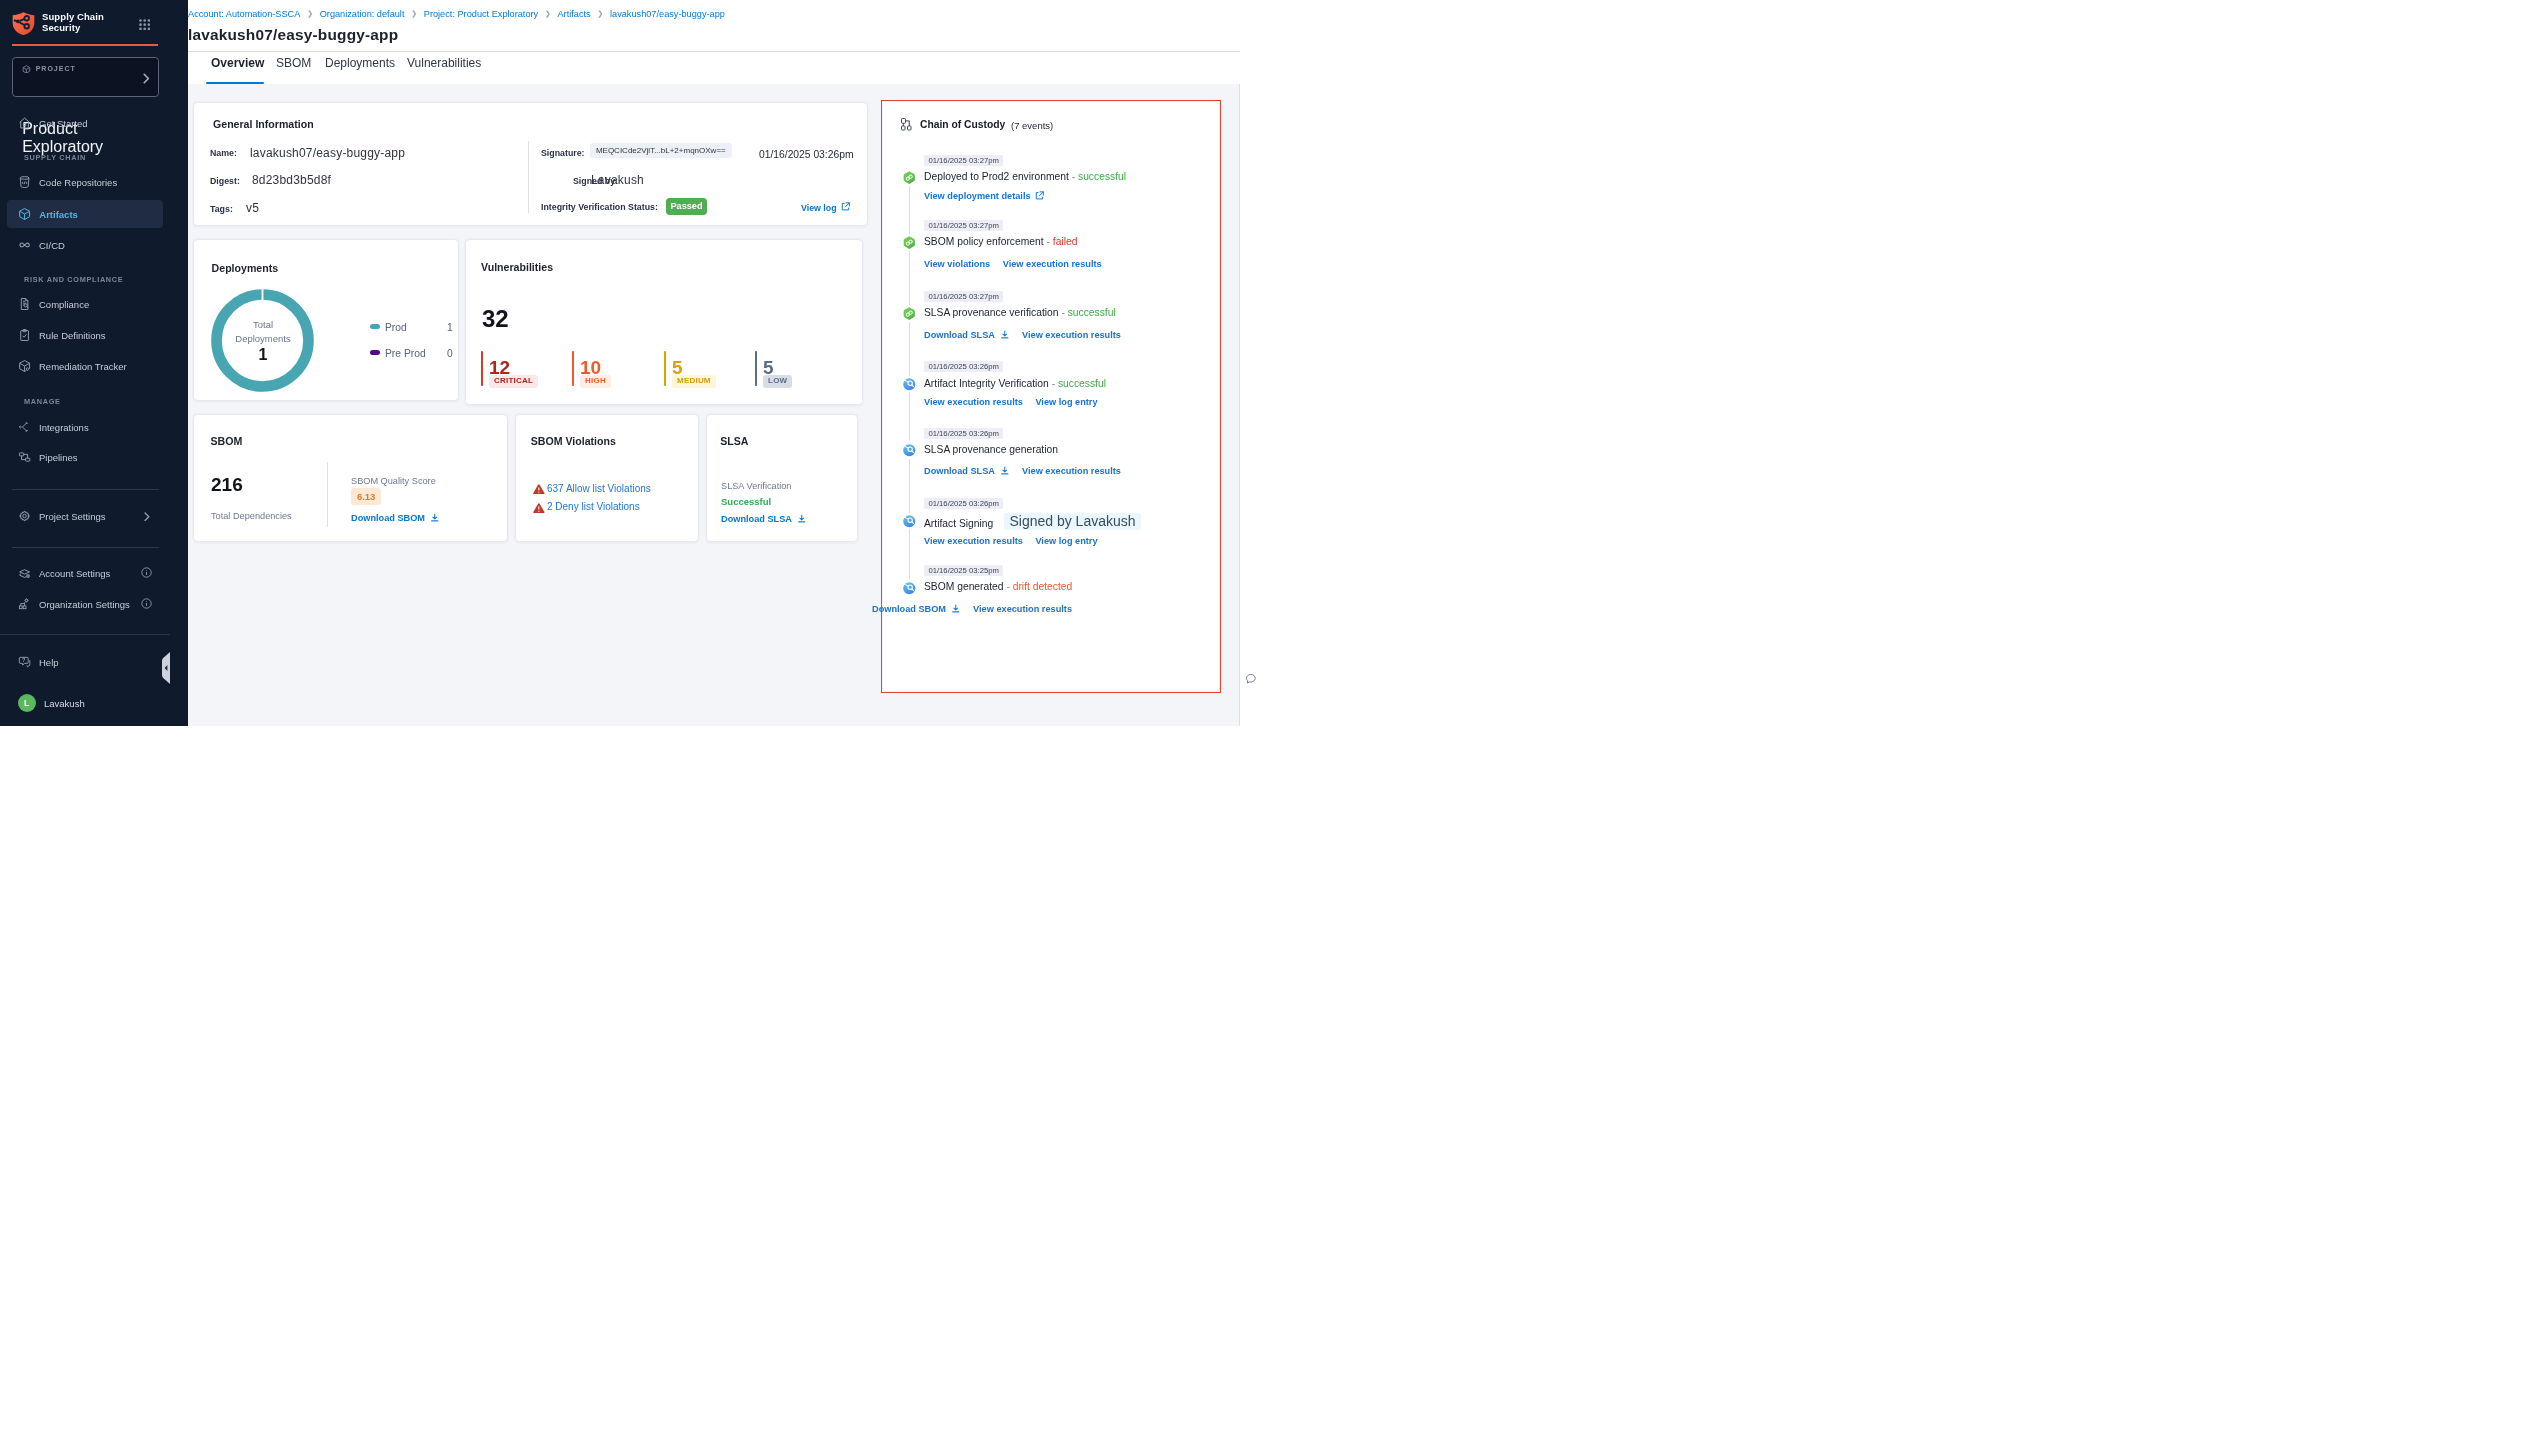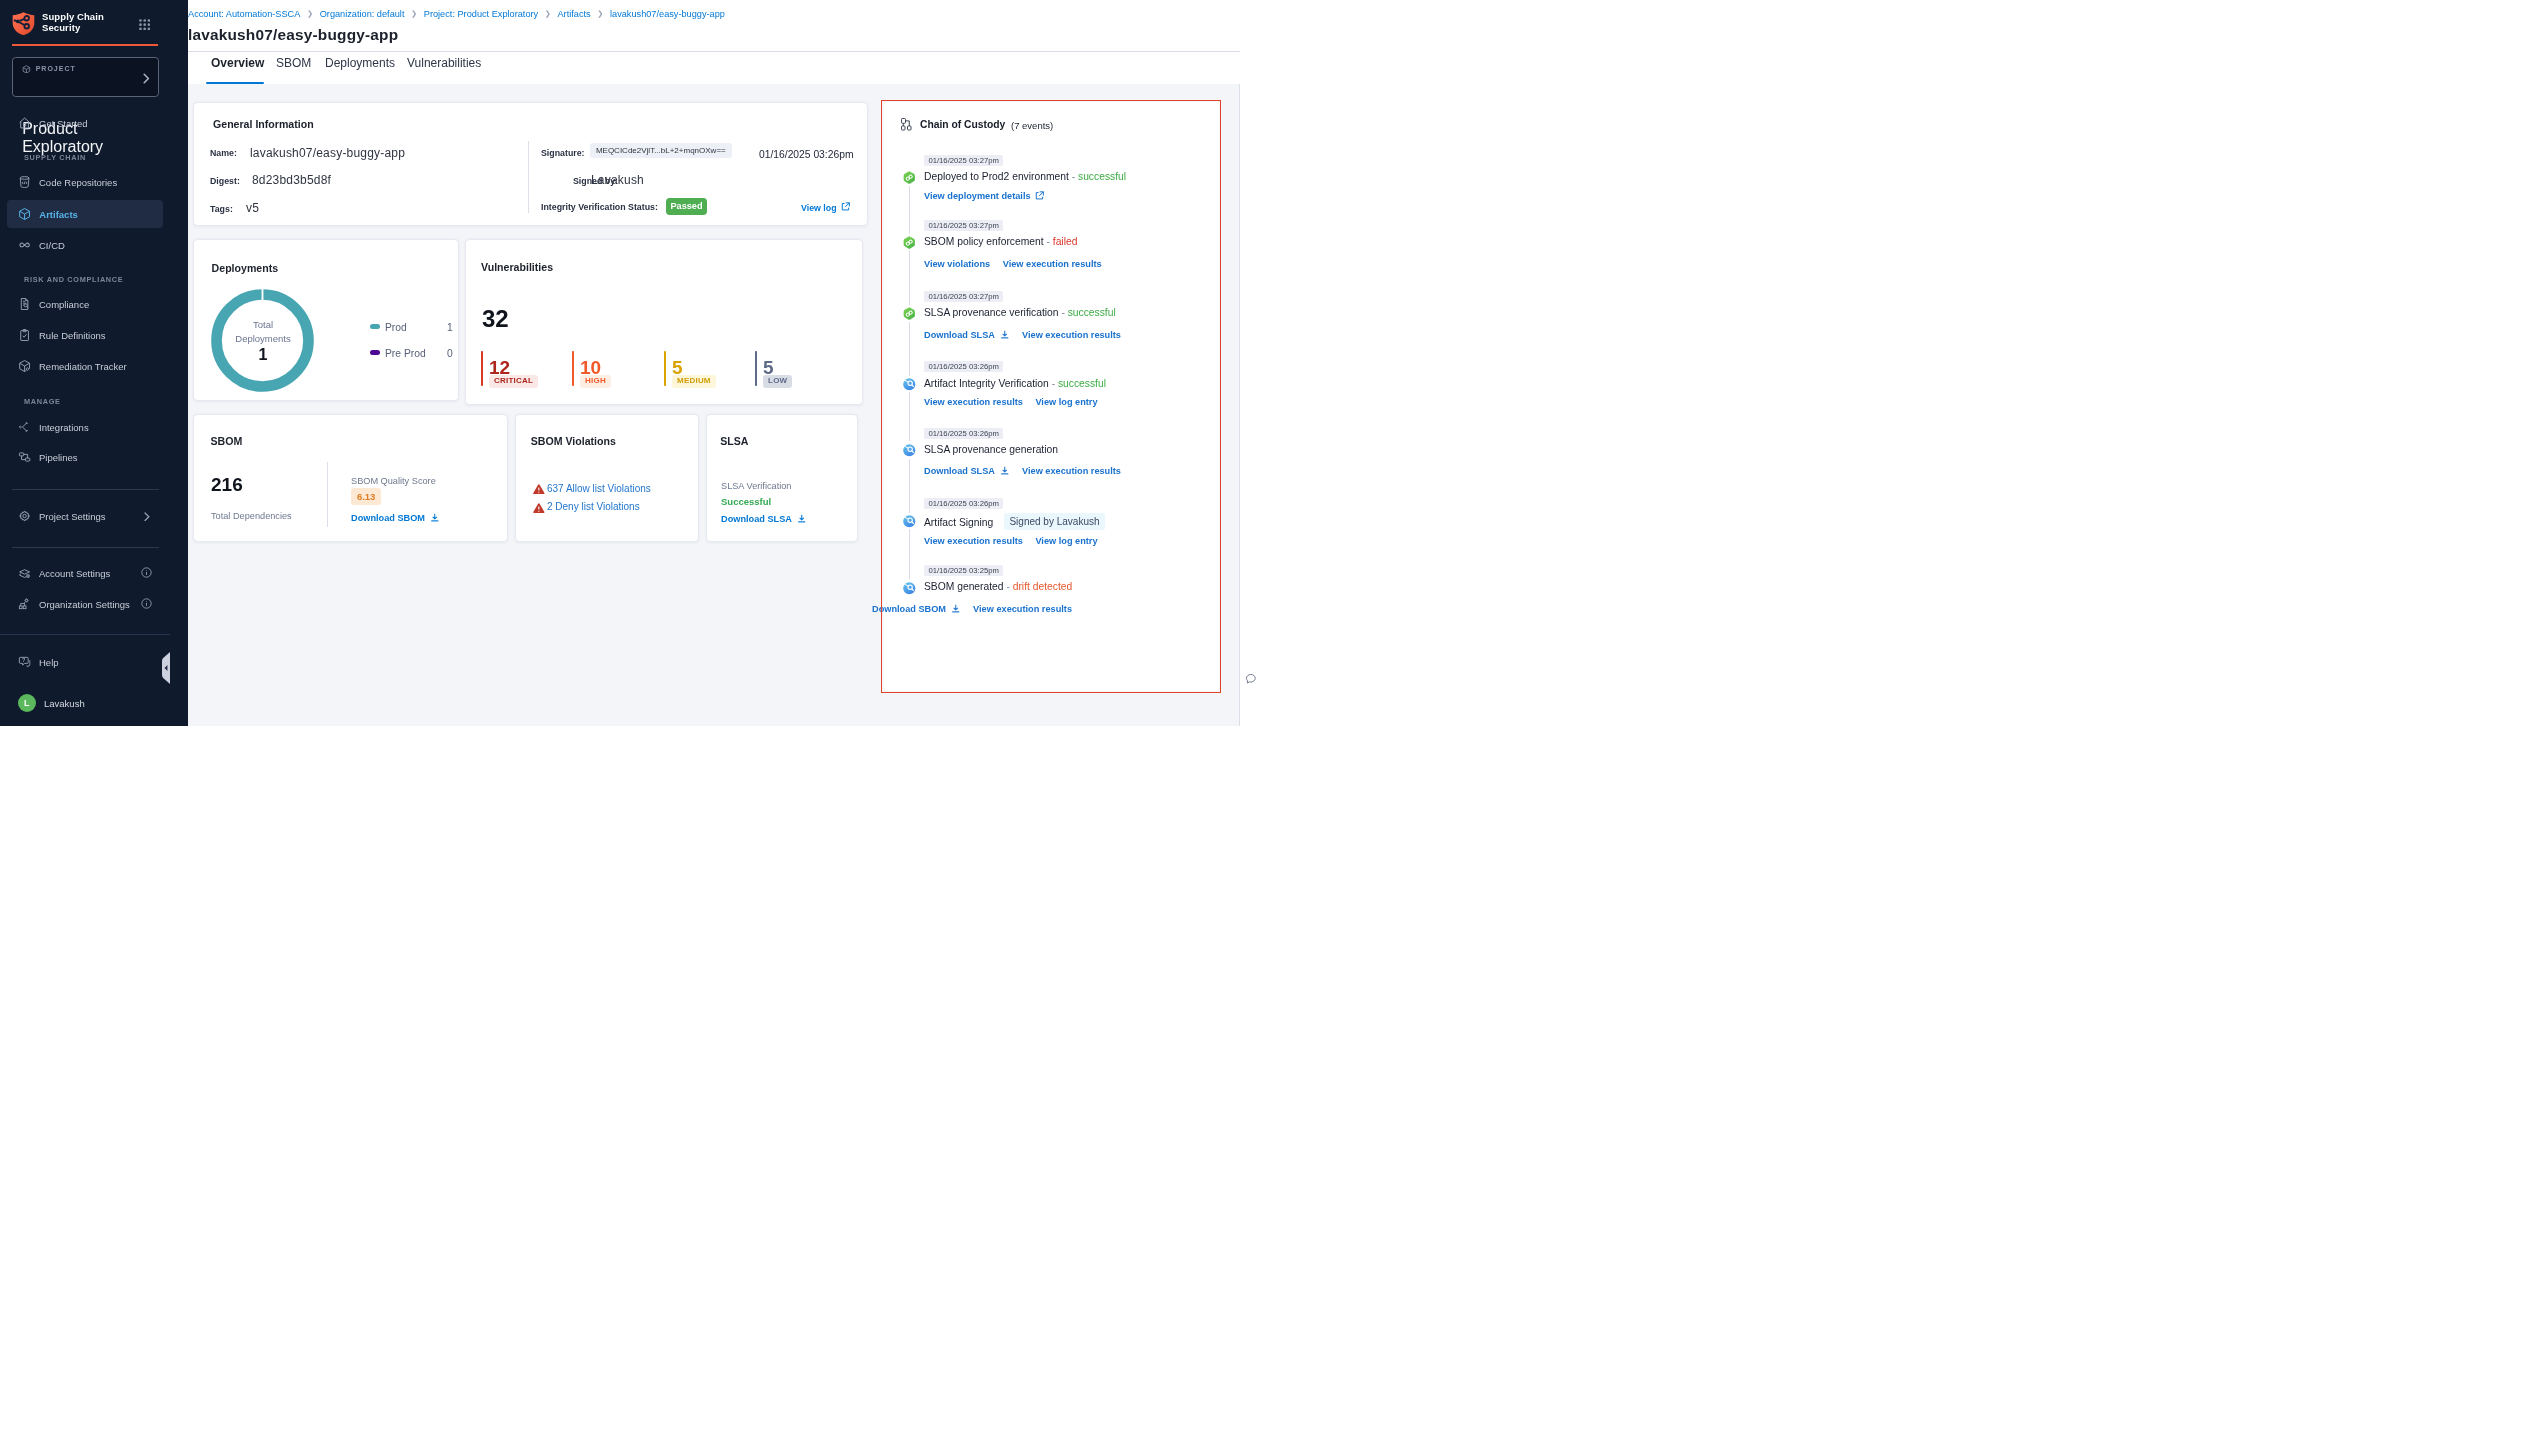--- a/index.html
+++ b/index.html
@@ -455,21 +455,21 @@
             <stop offset="1" stop-color="#3a82e8"></stop>
           </linearGradient>
         </defs>
         <circle cx="9" cy="9" r="8.7" fill="url(#bg5)"></circle>
         <g stroke="#fff" stroke-width="1.6" fill="none">
           <circle cx="10.3" cy="7.5" r="3.1"></circle>
           <path d="M12.6 9.7 L15.6 12.7"></path>
           <path d="M1.7 2.9 L7.5 5.9" stroke-width="1.4"></path>
         </g>
       </svg>
-    <div class="ev-t" style="left:924px; top:514px;">Artifact Signing<span style="display:inline-block; position:relative; top:-0.7px; margin-left:10.3px; background:#eaf7fd; color:#3b4a63; font-size:10px; line-height:17px; height:17px; padding:0 5.9px; border-radius:2.2px;">Signed by Lavakush</span></div>
+    <div class="ev-t" style="left:924px; top:514px;">Artifact Signing<span style="display:inline-block; position:relative; top:-0.7px; margin-left:10.3px; background:#eaf7fd; color:#3b4a63; font-size:14px; line-height:17px; height:17px; padding:0 5.9px; border-radius:2.2px;">Signed by Lavakush</span></div>
     <div class="ev-links" style="left:924px; top:536px;"><span>View execution results</span><span class="gap"></span><span>View log entry</span></div>
     <div class="cline" style="left:909px; top:529px; height:50px;"></div>
     <div class="ts" style="left:924px; top:565px;">01/16/2025 03:25pm</div>
     <svg class="evico" style="left:903px;top:582px;" width="12.5" height="12.5" viewBox="0 0 18 18">
         <defs>
           <linearGradient id="bg6" x1="0.2" y1="0" x2="0.75" y2="1">
             <stop offset="0" stop-color="#67c3e8"></stop>
             <stop offset="1" stop-color="#3a82e8"></stop>
           </linearGradient>
         </defs>

